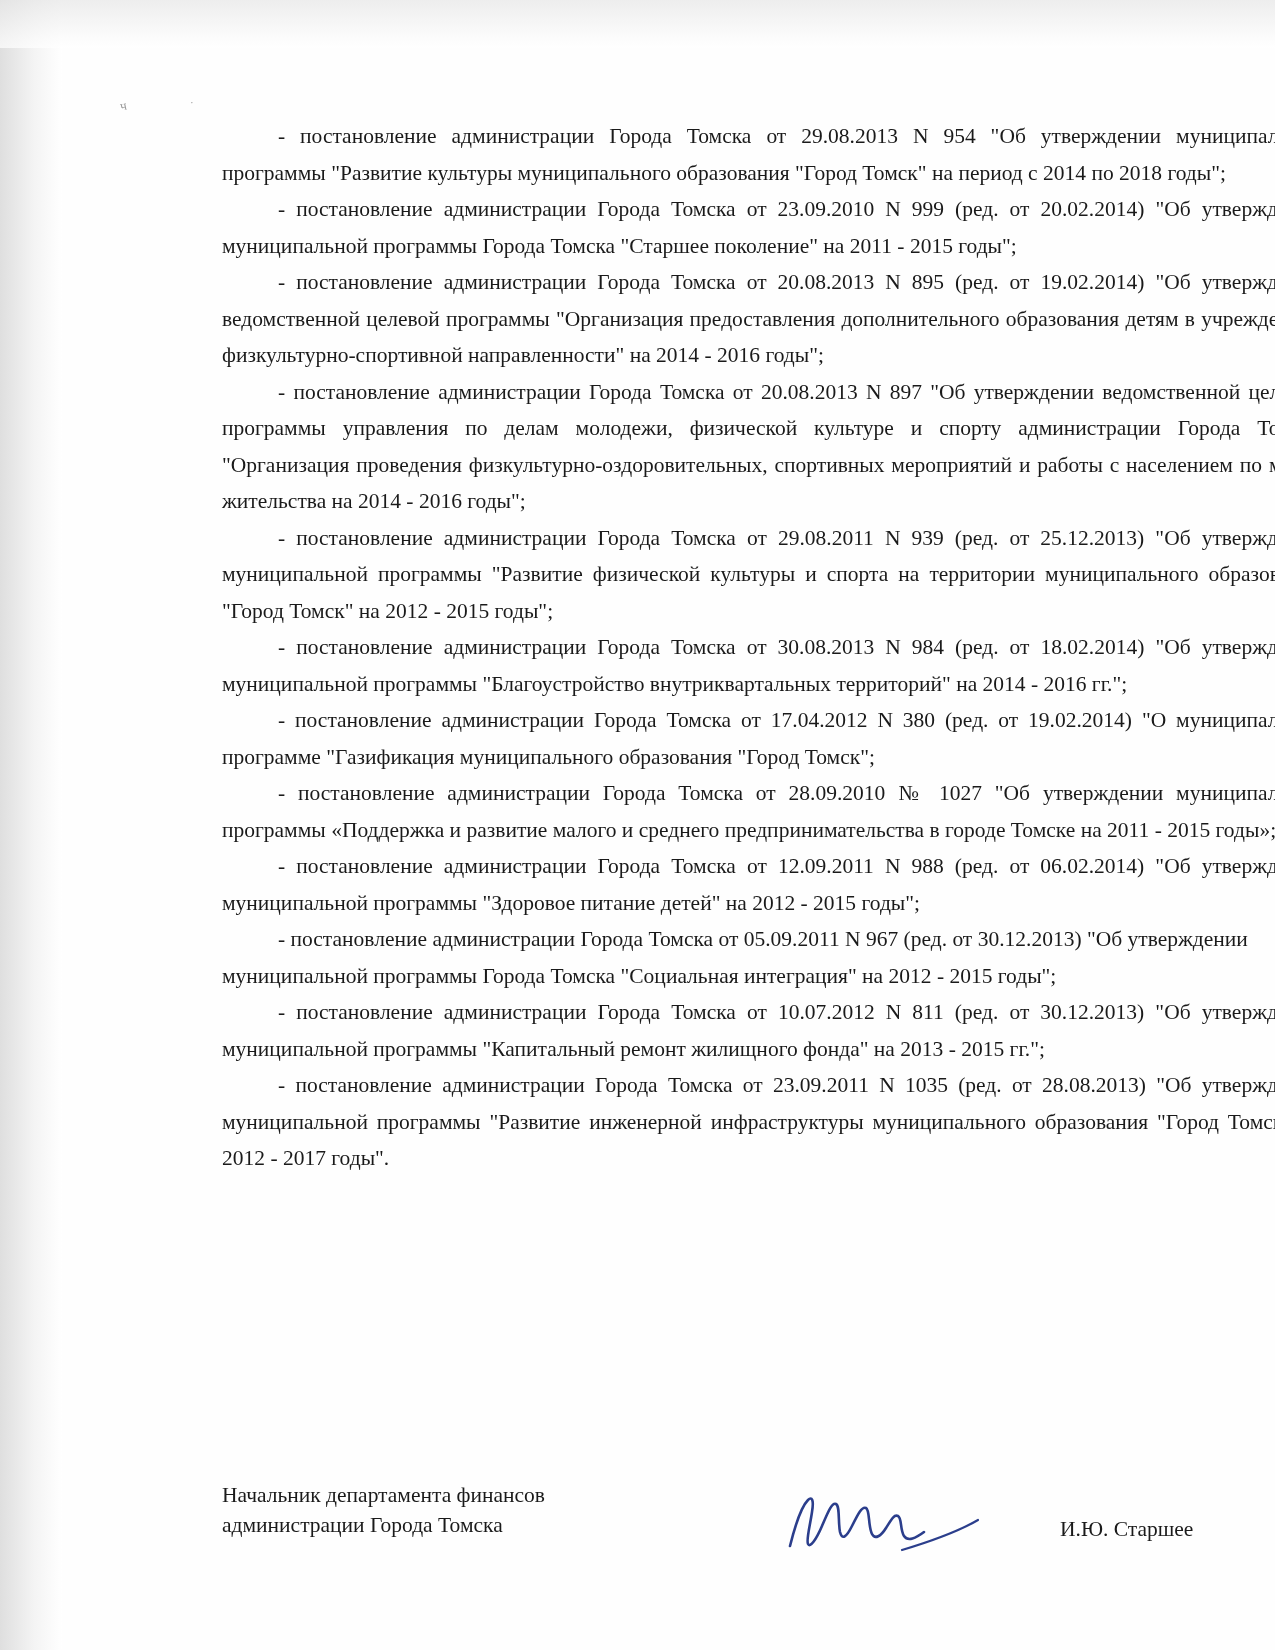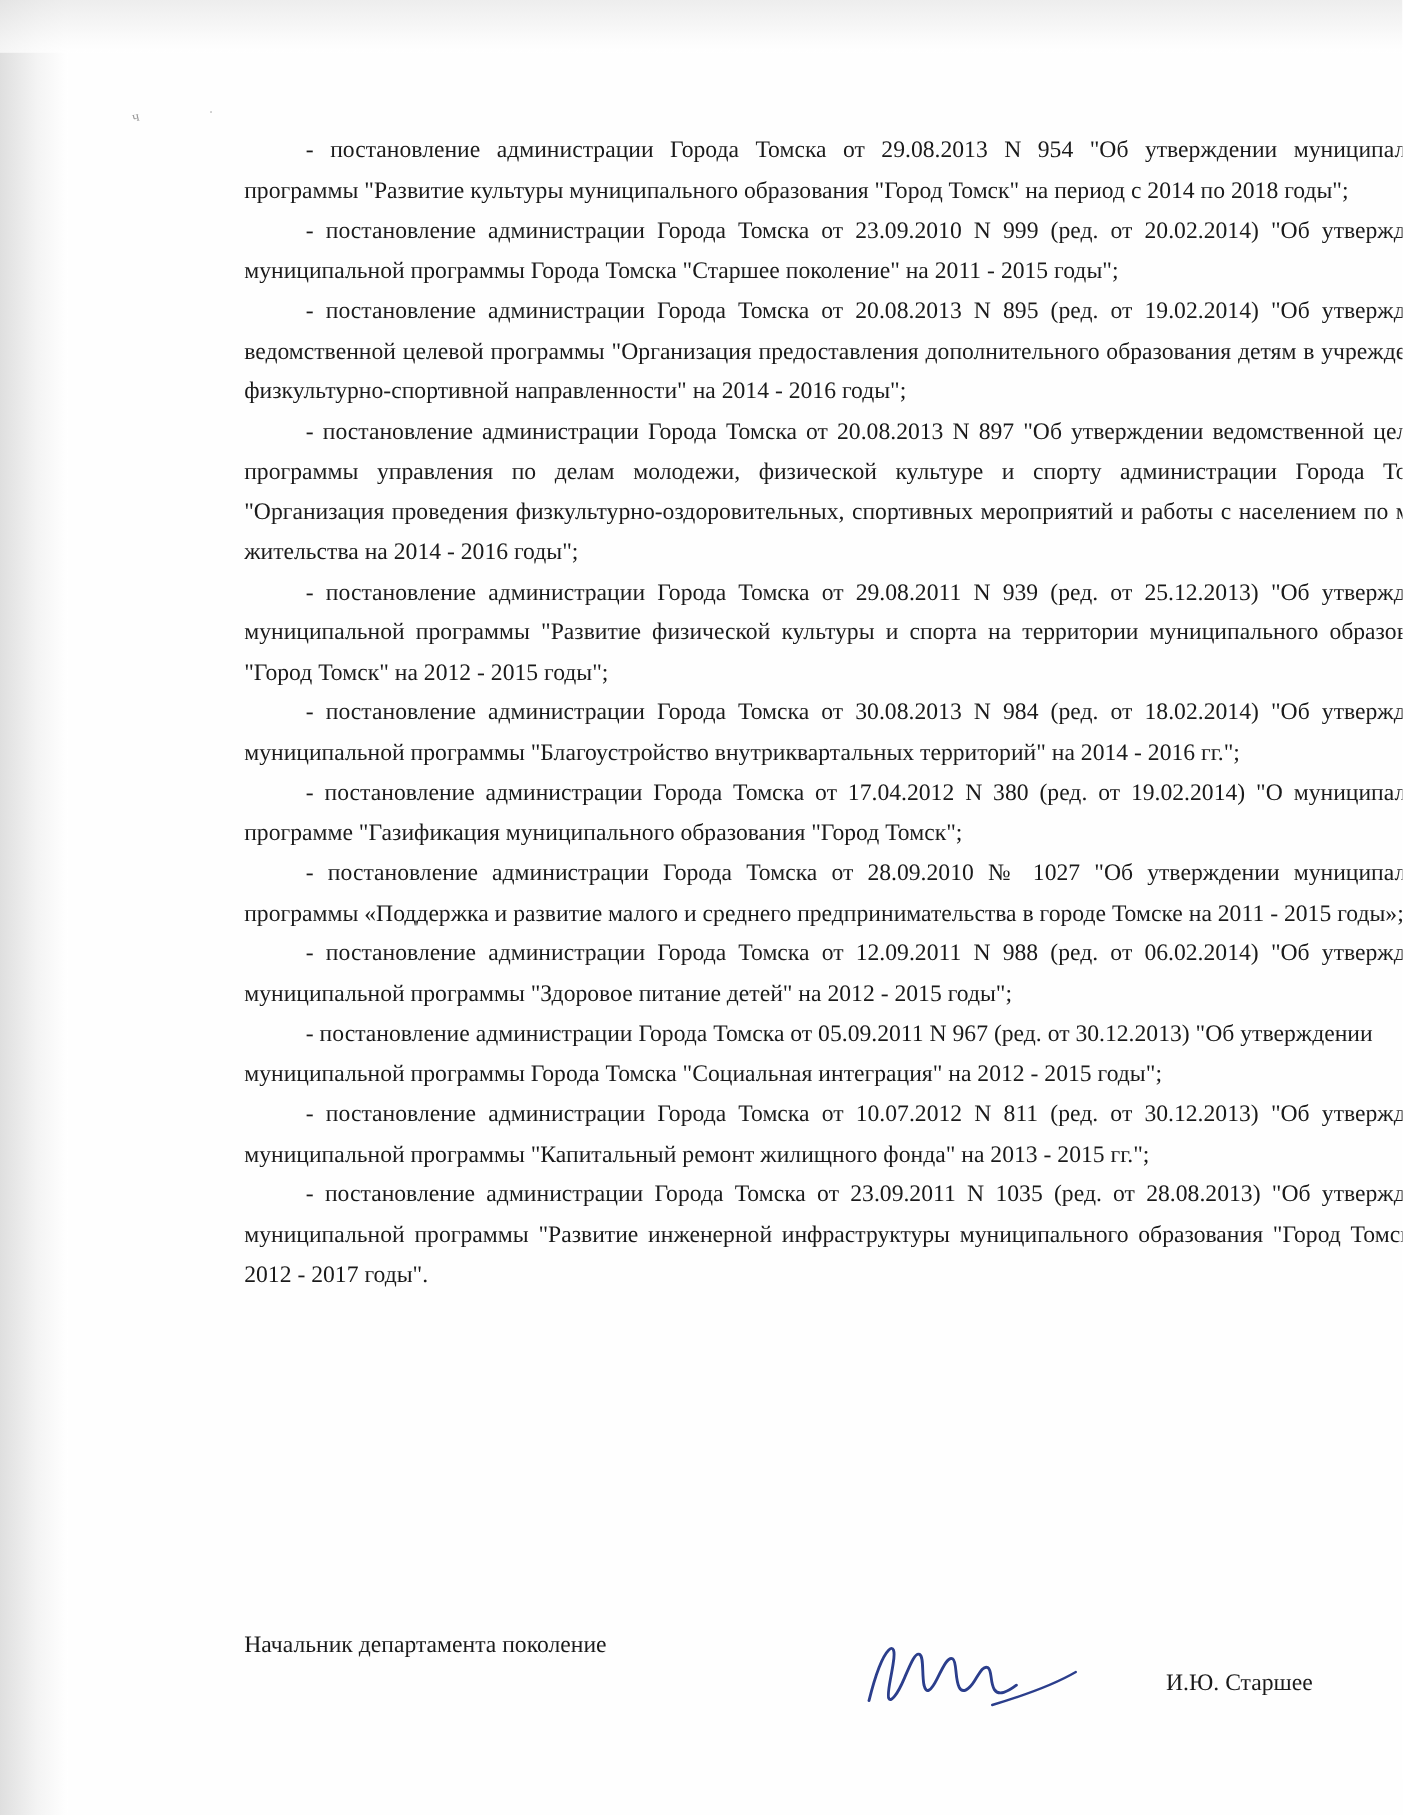--- a/index.html
+++ b/index.html
@@ -122,21 +122,22 @@
     <p class="para">- постановление администрации Города Томска от 17.04.2012 N 380 (ред. от 19.02.2014) "О муниципальной программе "Газификация муниципального образования "Город Томск";</p>
     <p class="para">- постановление администрации Города Томска от 28.09.2010 № 1027 "Об утверждении муниципальной программы «Поддержка и развитие малого и среднего предпринимательства в городе Томске на 2011 - 2015 годы»;</p>
     <p class="para">- постановление администрации Города Томска от 12.09.2011 N 988 (ред. от 06.02.2014) "Об утверждении муниципальной программы "Здоровое питание детей" на 2012 - 2015 годы";</p>
     <p class="para nojustify">- постановление администрации Города Томска от 05.09.2011 N 967 (ред. от 30.12.2013) "Об утверждении муниципальной программы Города Томска "Социальная интеграция" на 2012 - 2015 годы";</p>
     <p class="para">- постановление администрации Города Томска от 10.07.2012 N 811 (ред. от 30.12.2013) "Об утверждении муниципальной программы "Капитальный ремонт жилищного фонда" на 2013 - 2015 гг.";</p>
     <p class="para">- постановление администрации Города Томска от 23.09.2011 N 1035 (ред. от 28.08.2013) "Об утверждении муниципальной программы "Развитие инженерной инфраструктуры муниципального образования "Город Томск" на 2012 - 2017 годы".</p>
   </div>
 
   <div class="signature-block">
     <div class="sig-left">
-      <div>Начальник департамента поколение</div>
+      <div>Начальник департамента финансов</div>
+      <div>администрации Города Томска</div>
     </div>
 
     <div class="sig-mark">
       <svg width="230" height="70" viewBox="0 0 230 70" fill="none" xmlns="http://www.w3.org/2000/svg">
         <path d="M8 58 C 14 34, 20 18, 26 12 C 30 8, 32 12, 30 24 C 28 38, 24 52, 26 56 C 28 60, 34 52, 40 38 C 46 24, 50 14, 54 16 C 58 18, 56 34, 58 44 C 60 52, 64 50, 70 38 C 76 26, 80 18, 84 20 C 88 22, 86 38, 90 46 C 93 52, 99 48, 104 40 C 109 32, 112 26, 116 28 C 120 30, 118 42, 122 48 C 126 54, 134 50, 142 44" stroke="#2b3e8c" stroke-width="2.6" stroke-linecap="round"></path>
         <path d="M120 62 C 140 56, 172 46, 196 32" stroke="#2b3e8c" stroke-width="2.2" stroke-linecap="round"></path>
       </svg>
     </div>
 
     <div class="sig-name">И.Ю. Старшее</div>

